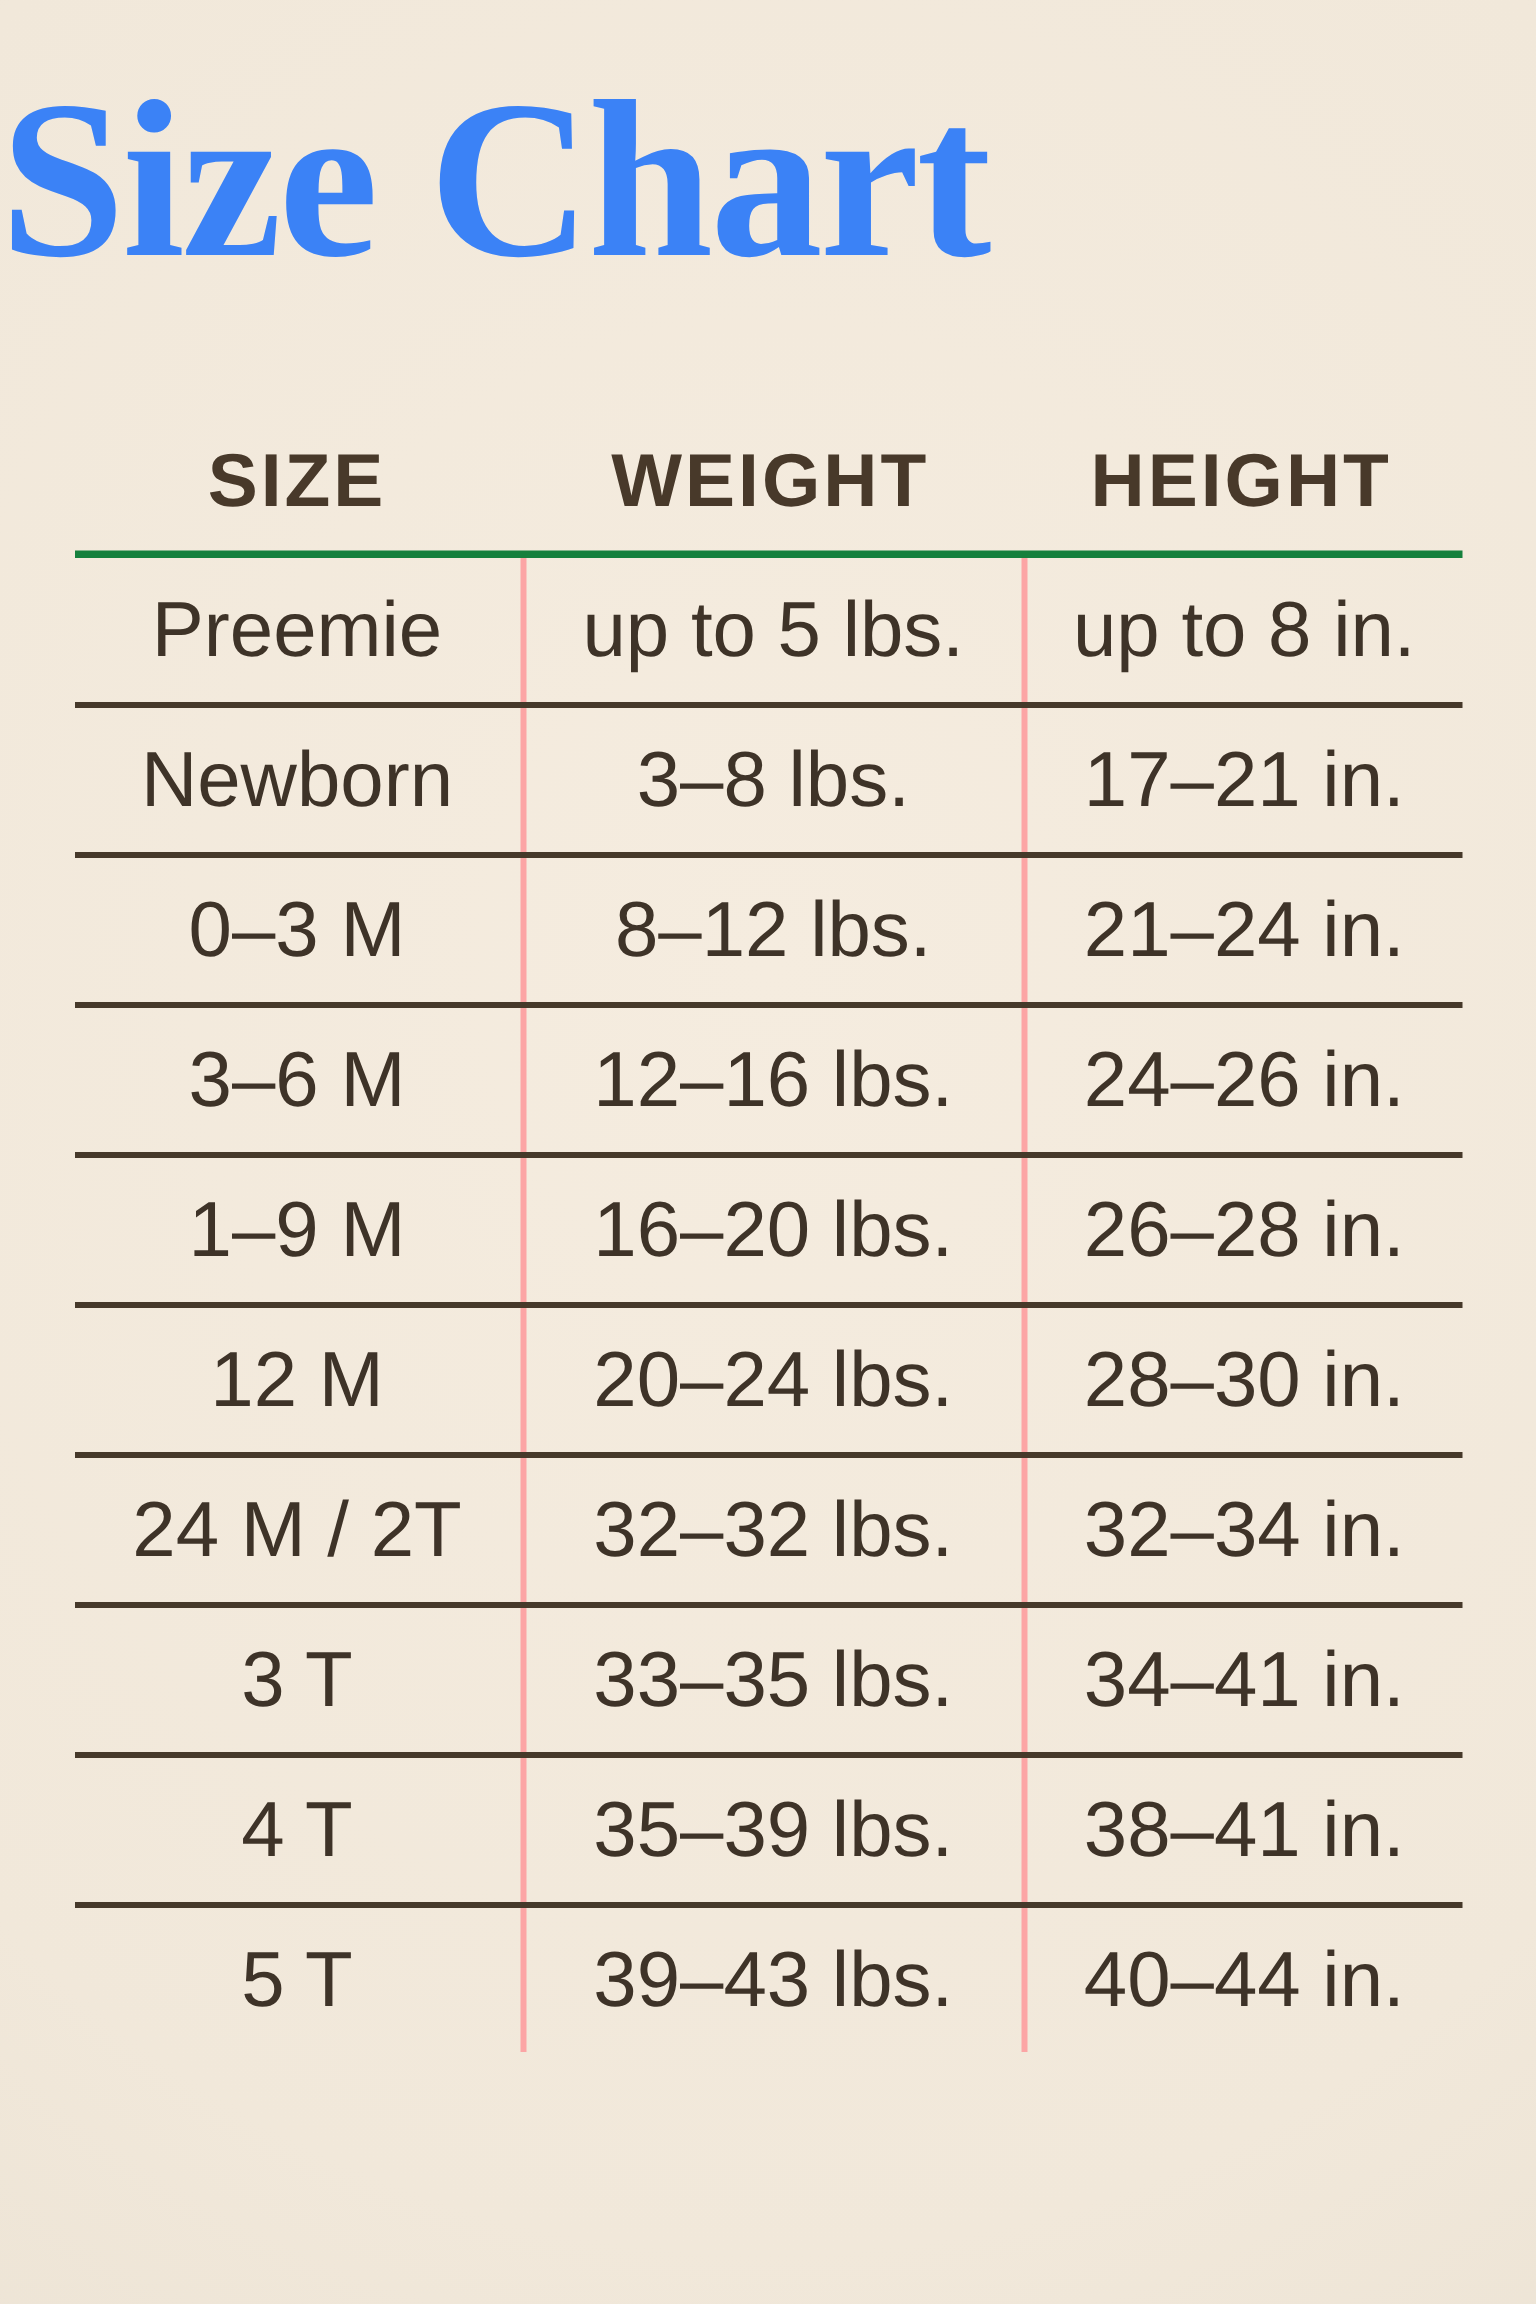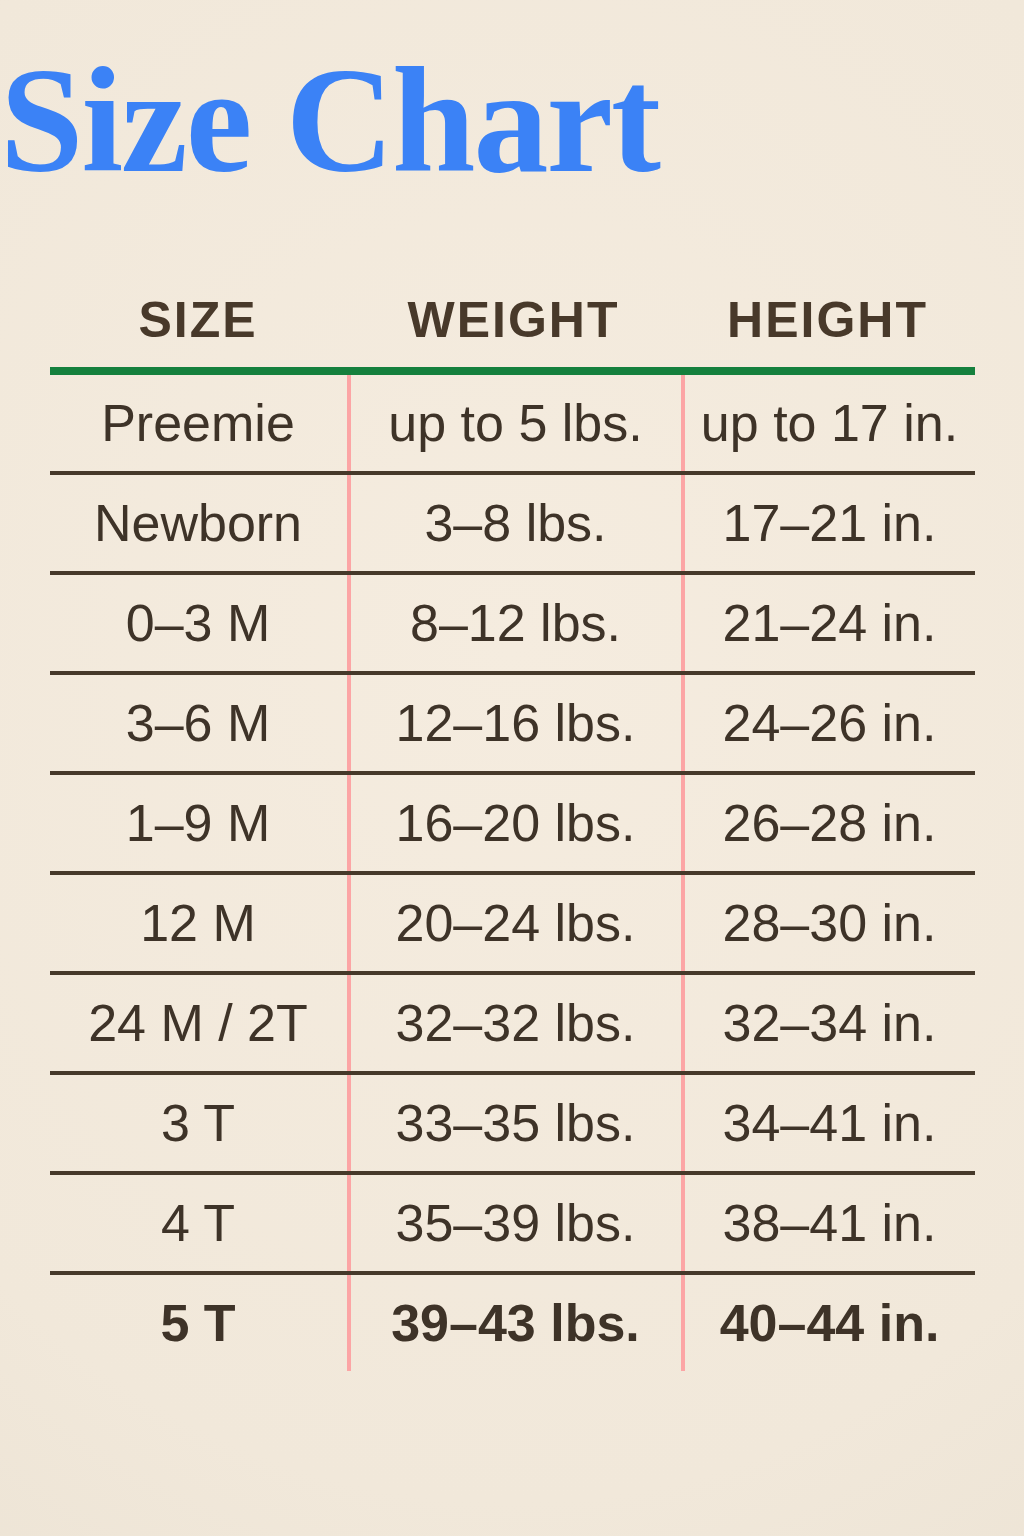--- a/index.html
+++ b/index.html
@@ -29,37 +29,36 @@
     width: 925px;
     margin: 66px auto 0 auto;
   }
   .thead, .trow {
     display: grid;
     grid-template-columns: 297px 334px 294px;
   }
   .thead {
     height: 94px;
     align-items: center;
-    border-bottom: 8px solid #15803d;
+    border-bottom: 5px solid #15803d;
   }
   .th {
     text-align: center;
     font-weight: 700;
     font-size: 50px;
     letter-spacing: 2px;
     color: #48392a;
   }
   .trow {
     height: 96px;
     border-bottom: 4px solid #46392a;
     text-align: right;
   }
   .trow:last-child {
     border-bottom: none;
-    font-weight: bold;
   }
   .cell {
     display: flex;
     align-items: center;
     justify-content: center;
     font-size: 52px;
     color: #3e3328;
   }
   .cell + .cell {
     border-left: 4px solid #fca5a5;
@@ -73,21 +72,21 @@
 <div class="size-table">
   <div class="thead">
     <div class="th">SIZE</div>
     <div class="th">WEIGHT</div>
     <div class="th">HEIGHT</div>
   </div>
   <div id="table-body">
       <div class="trow">
         <div class="cell">Preemie</div>
         <div class="cell">up to 5 lbs.</div>
-        <div class="cell">up to 17 in.</div>
+        <div class="cell">up to 8 in.</div>
       </div>
       <div class="trow">
         <div class="cell">Newborn</div>
         <div class="cell">3–8 lbs.</div>
         <div class="cell">17–21 in.</div>
       </div>
       <div class="trow">
         <div class="cell">0–3 M</div>
         <div class="cell">8–12 lbs.</div>
         <div class="cell">21–24 in.</div>

